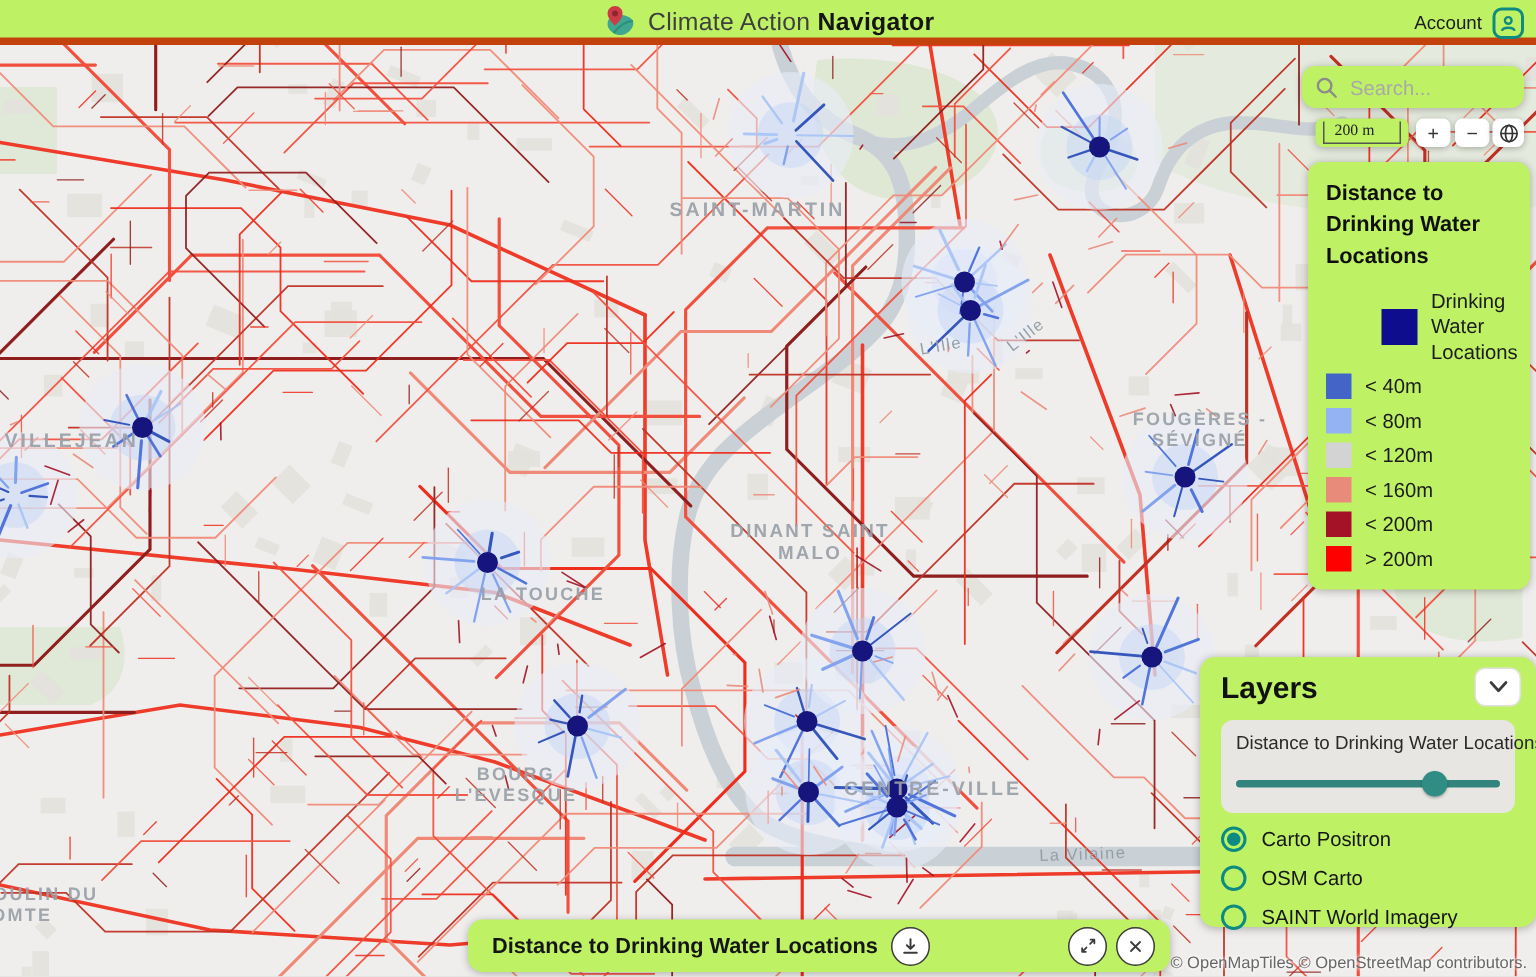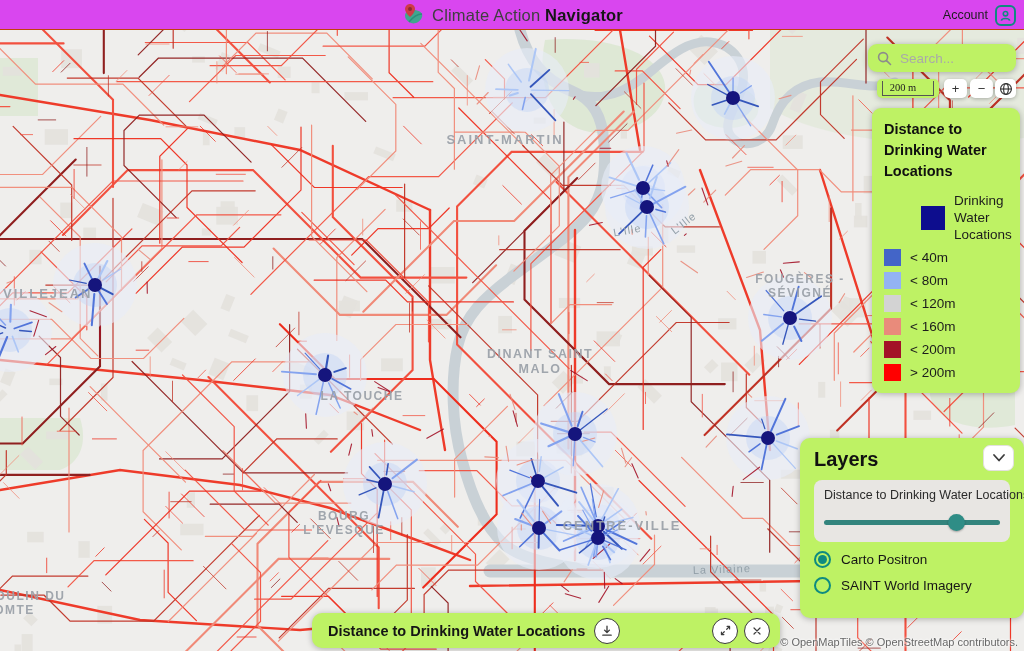--- a/index.html
+++ b/index.html
@@ -1,21 +1,21 @@
 <!DOCTYPE html>
 <html><head>
 <meta charset="utf-8">
 <style>
   html,body{margin:0;padding:0;background:#ddd;}
   *{box-sizing:border-box;font-family:"Liberation Sans",sans-serif;}
   #app{position:relative;width:1024px;height:651px;overflow:hidden;background:#efeeec;}
 
   
-  #header{position:absolute;left:0;top:0;width:1024px;height:30px;background:#d946ef;
-          border-bottom:1px solid #c2410c;z-index:40;}
+  #header{position:absolute;left:0;top:0;width:1024px;height:30px;background:#bef264;
+          border-bottom:5px solid #c2410c;z-index:40;}
   .brand{position:absolute;left:50%;top:0;transform:translateX(-50%);height:30px;
          display:flex;align-items:center;gap:7px;}
   .brand-text{font-size:16.5px;color:#3f3f3f;letter-spacing:.2px;white-space:nowrap;}
   .brand-text b{color:#161616;font-weight:700;}
   .account{position:absolute;right:8px;top:0;height:30px;display:flex;align-items:center;gap:7px;cursor:pointer;}
   .account-label{font-size:12.5px;color:#1d1d1d;}
   .account-icon{width:21px;height:21px;border:2px solid #0e8b80;border-radius:6px;
                 display:flex;align-items:center;justify-content:center;}
 
   
@@ -1027,20 +1027,24 @@
     </div>
     <div id="basemap-list">
         <div class="radio-row">
           <span class="radio checked">
             <span class="dot"></span>
           </span>
           <span class="radio-label">Carto Positron</span>
         </div>
         <div class="radio-row">
           <span class="radio"></span>
+          <span class="radio-label">OSM Carto</span>
+        </div>
+        <div class="radio-row">
+          <span class="radio"></span>
           <span class="radio-label">SAINT World Imagery</span>
         </div>
       </div>
   </div>
 
   <div id="bottom-bar" class="panel">
     <span id="bottom-title">Distance to Drinking Water Locations</span>
     <span id="download-btn" class="circle-btn">
       <svg width="14" height="14" viewBox="0 0 16 16">
         <path d="M8 2.5 v7 M5.2 7 L8 9.8 L10.8 7 M3.2 12.8 h9.6" fill="none" stroke="#3c3c3c" stroke-width="1.5" stroke-linecap="round" stroke-linejoin="round"></path>

